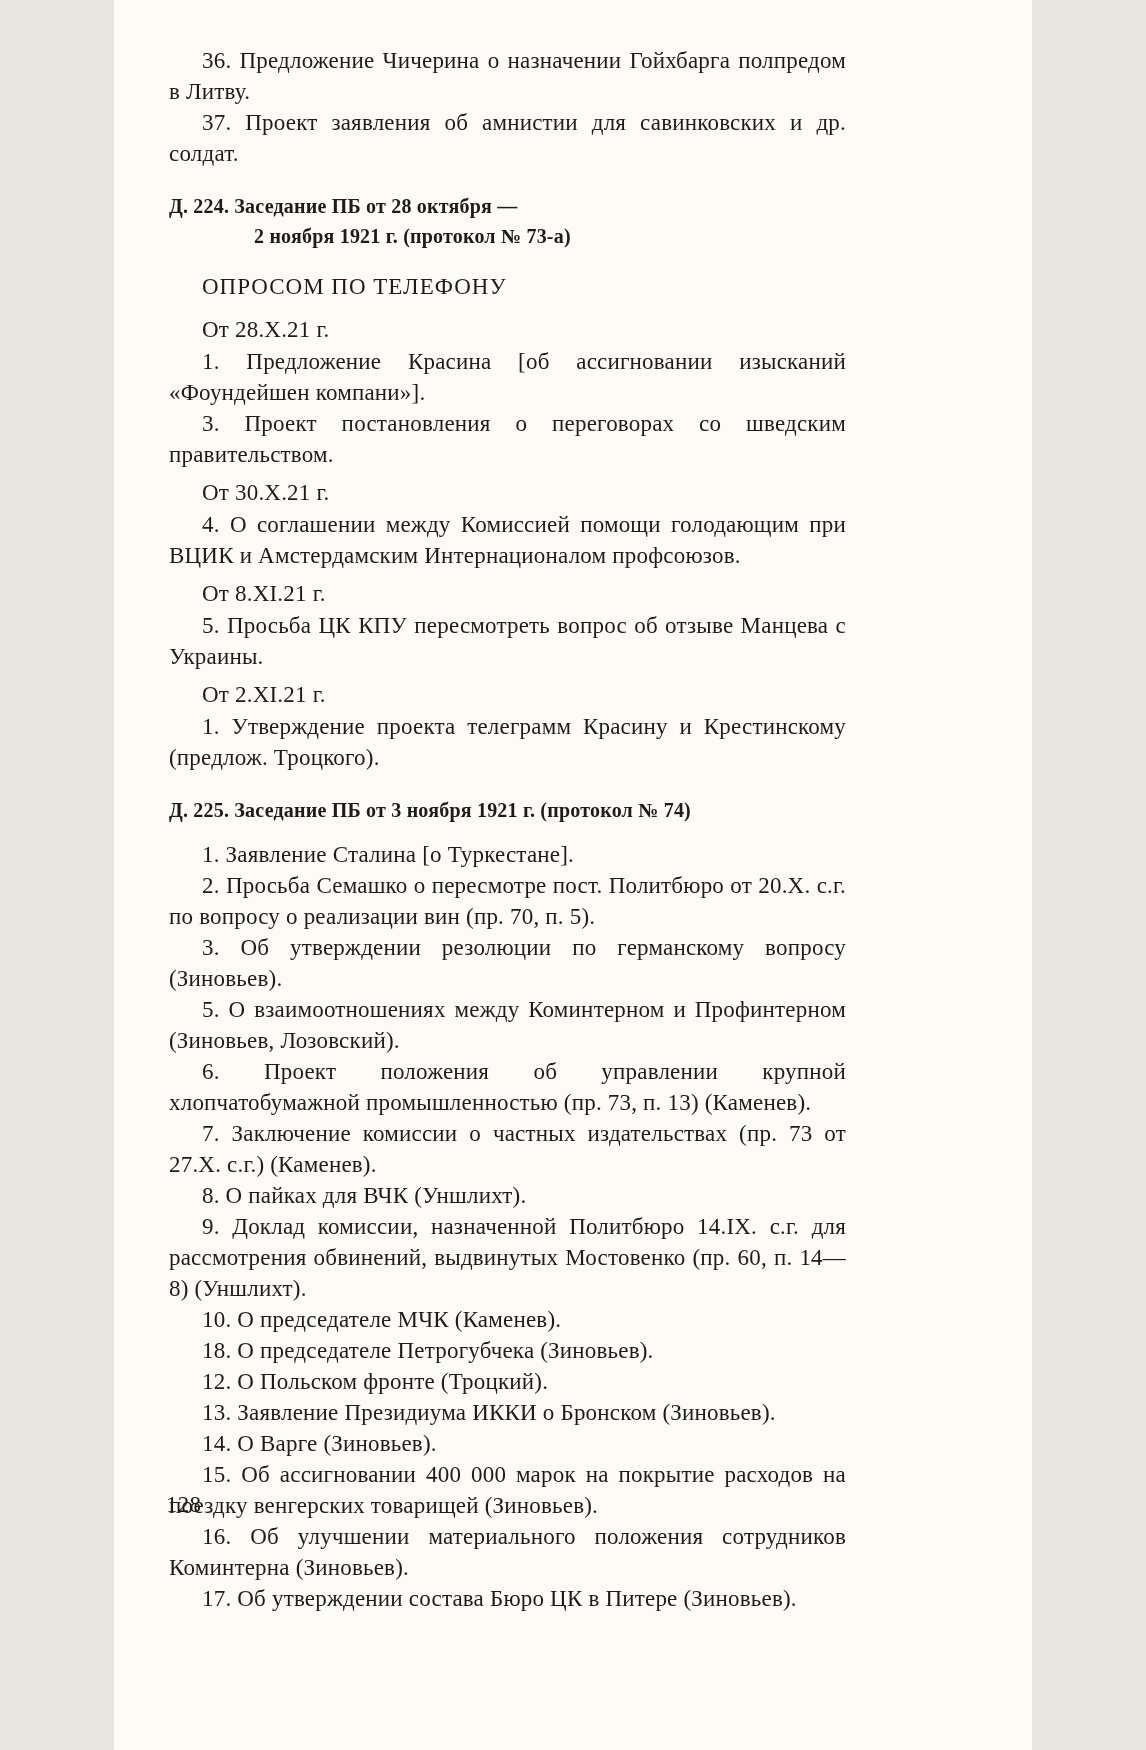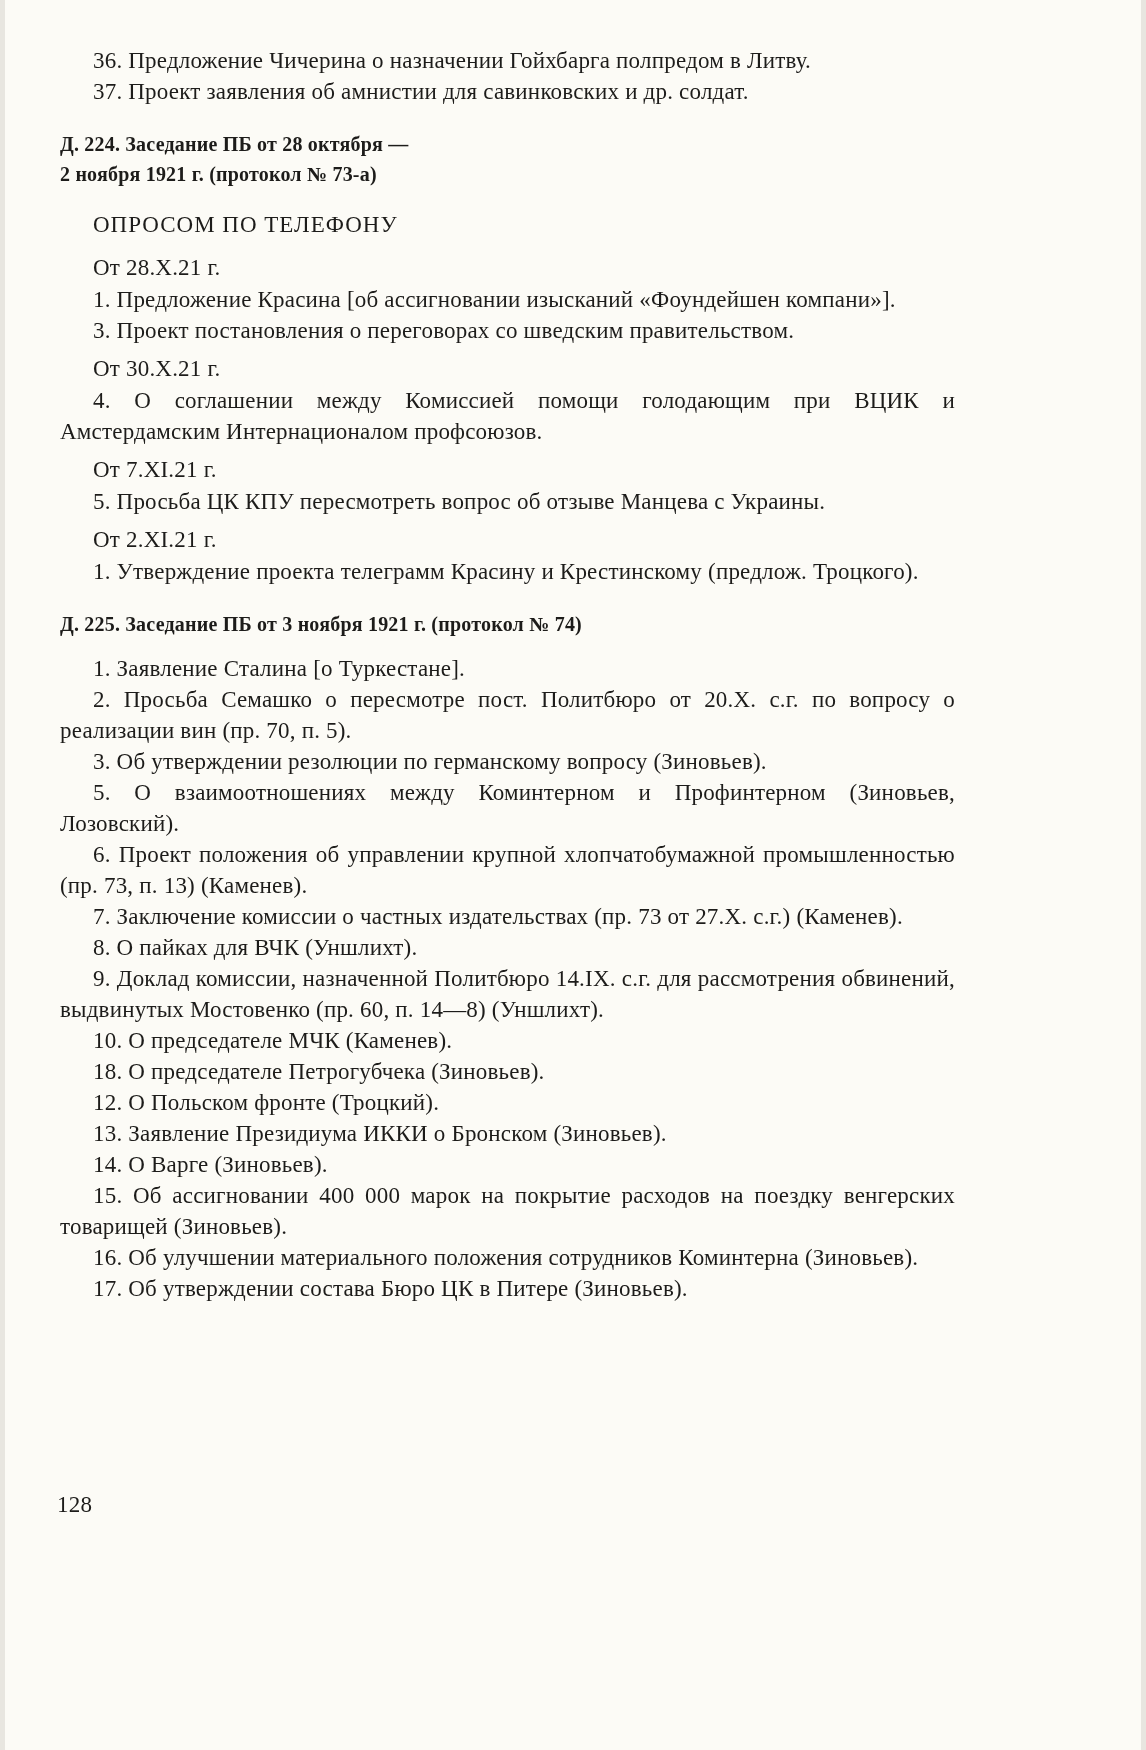--- a/index.html
+++ b/index.html
@@ -3,21 +3,21 @@
 <meta charset="utf-8">
 <title>Scanned book page</title>
 <style>
   html, body {
     margin: 0;
     padding: 0;
     background: #e8e6e0;
   }
   .page {
     position: relative;
-    width: 1136px;
+    width: 918px;
     height: 1750px;
     margin: 0 auto;
     background: #fcfbf6;
     color: #1d1c1a;
     font-family: "Liberation Serif", "DejaVu Serif", serif;
     font-size: 23px;
     line-height: 31px;
     box-sizing: border-box;
     padding: 45px 186px 40px 55px;
     letter-spacing: 0.2px;
@@ -32,20 +32,21 @@
     padding-left: 33px;
   }
   .section-heading {
     font-weight: bold;
     margin: 22px 0 14px 0;
     font-size: 20px;
     line-height: 30px;
   }
   .section-heading .h-line2 {
     display: block;
+    margin-left: 85px;
   }
   .subheading {
     margin: 20px 0 12px 0;
     padding-left: 33px;
     letter-spacing: 1px;
   }
   .page-number {
     position: absolute;
     left: 52px;
     bottom: 230px;
@@ -67,21 +68,21 @@
 
   <p class="subheading">ОПРОСОМ ПО ТЕЛЕФОНУ</p>
 
   <p class="date-line">От 28.X.21 г.</p>
   <p class="item">1. Предложение Красина [об ассигновании изысканий «Фоундейшен компани»].</p>
   <p class="item">3. Проект постановления о переговорах со шведским правительством.</p>
 
   <p class="date-line">От 30.X.21 г.</p>
   <p class="item">4. О соглашении между Комиссией помощи голодающим при ВЦИК и Амстердамским Интернационалом профсоюзов.</p>
 
-  <p class="date-line">От 7.XI.21 г.</p>
+  <p class="date-line">От 8.XI.21 г.</p>
   <p class="item">5. Просьба ЦК КПУ пересмотреть вопрос об отзыве Манцева с Украины.</p>
 
   <p class="date-line">От 2.XI.21 г.</p>
   <p class="item">1. Утверждение проекта телеграмм Красину и Крестинскому (предлож. Троцкого).</p>
 
   <h2 class="section-heading">Д. 225. Заседание ПБ от 3 ноября 1921 г. (протокол № 74)</h2>
 
   <p class="item">1. Заявление Сталина [о Туркестане].</p>
   <p class="item">2. Просьба Семашко о пересмотре пост. Политбюро от 20.X. с.г. по вопросу о реализации вин (пр. 70, п. 5).</p>
   <p class="item">3. Об утверждении резолюции по германскому вопросу (Зиновьев).</p>

